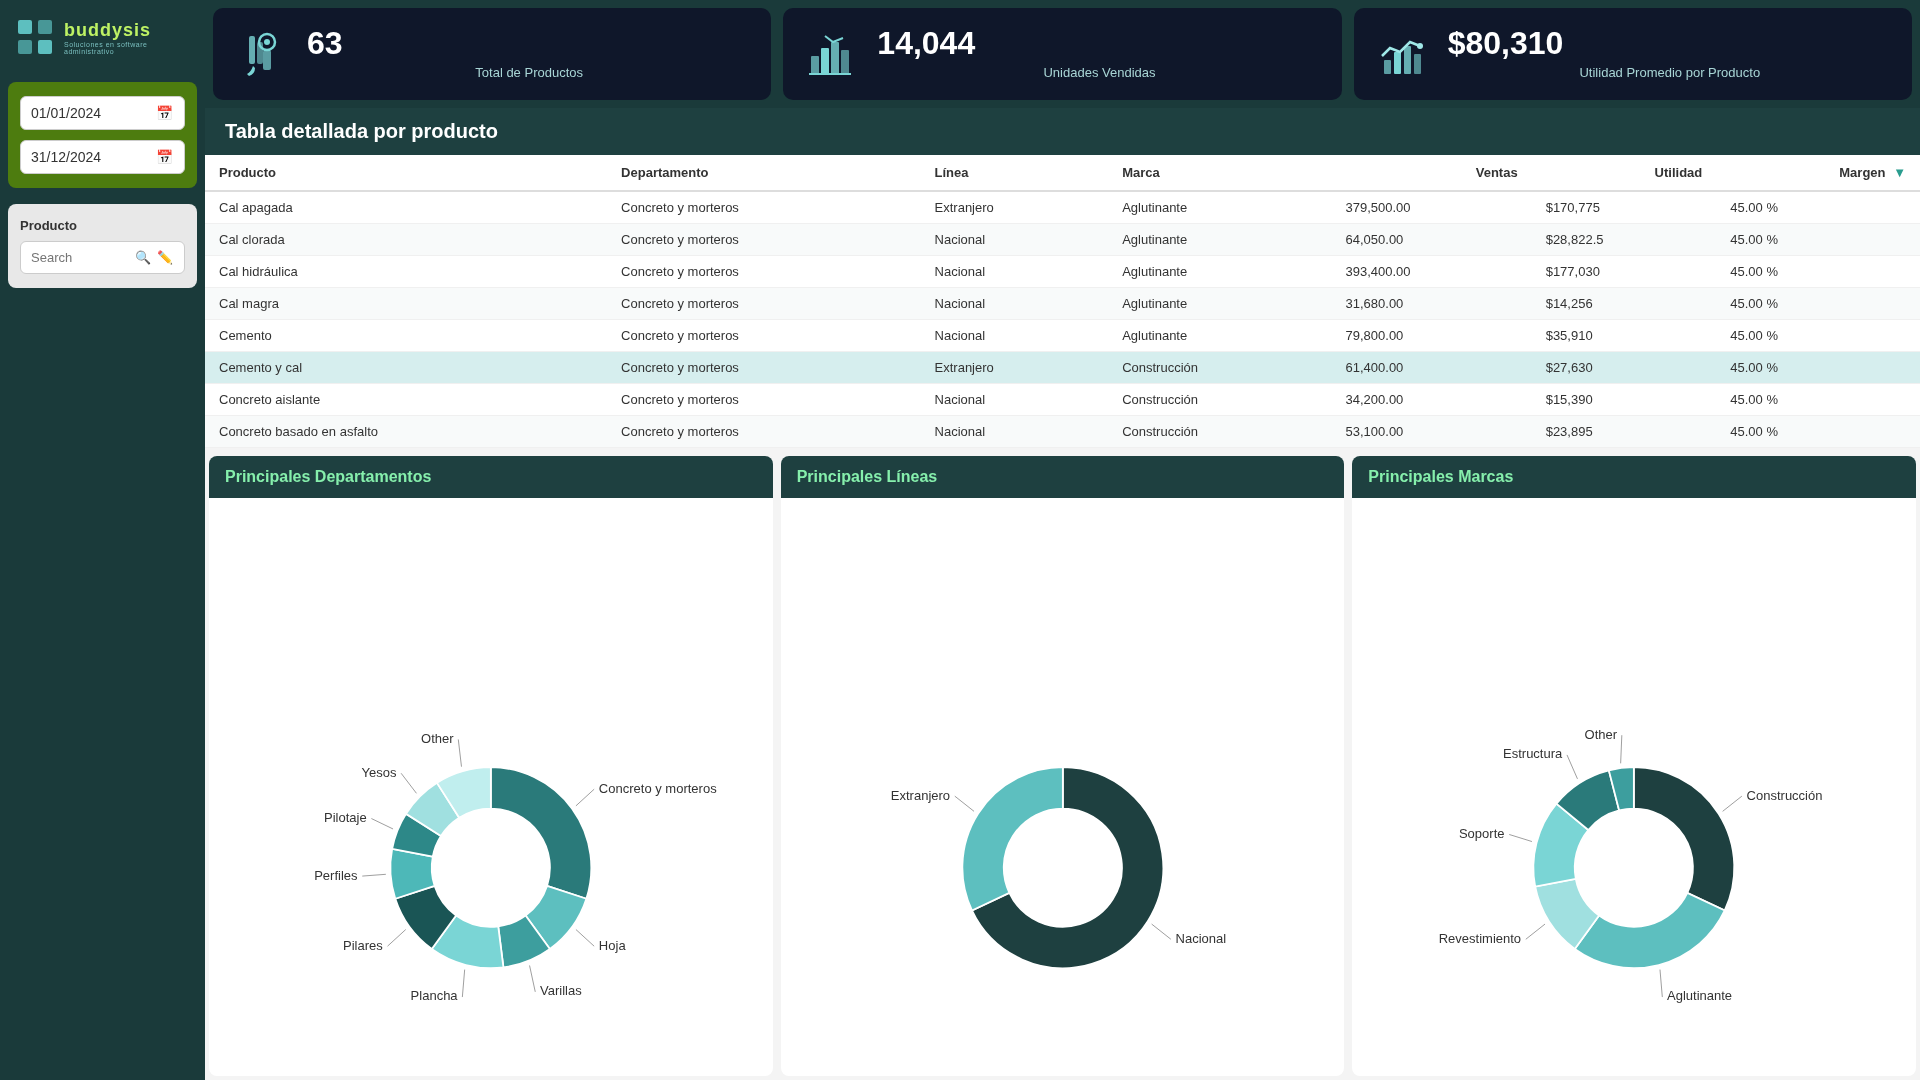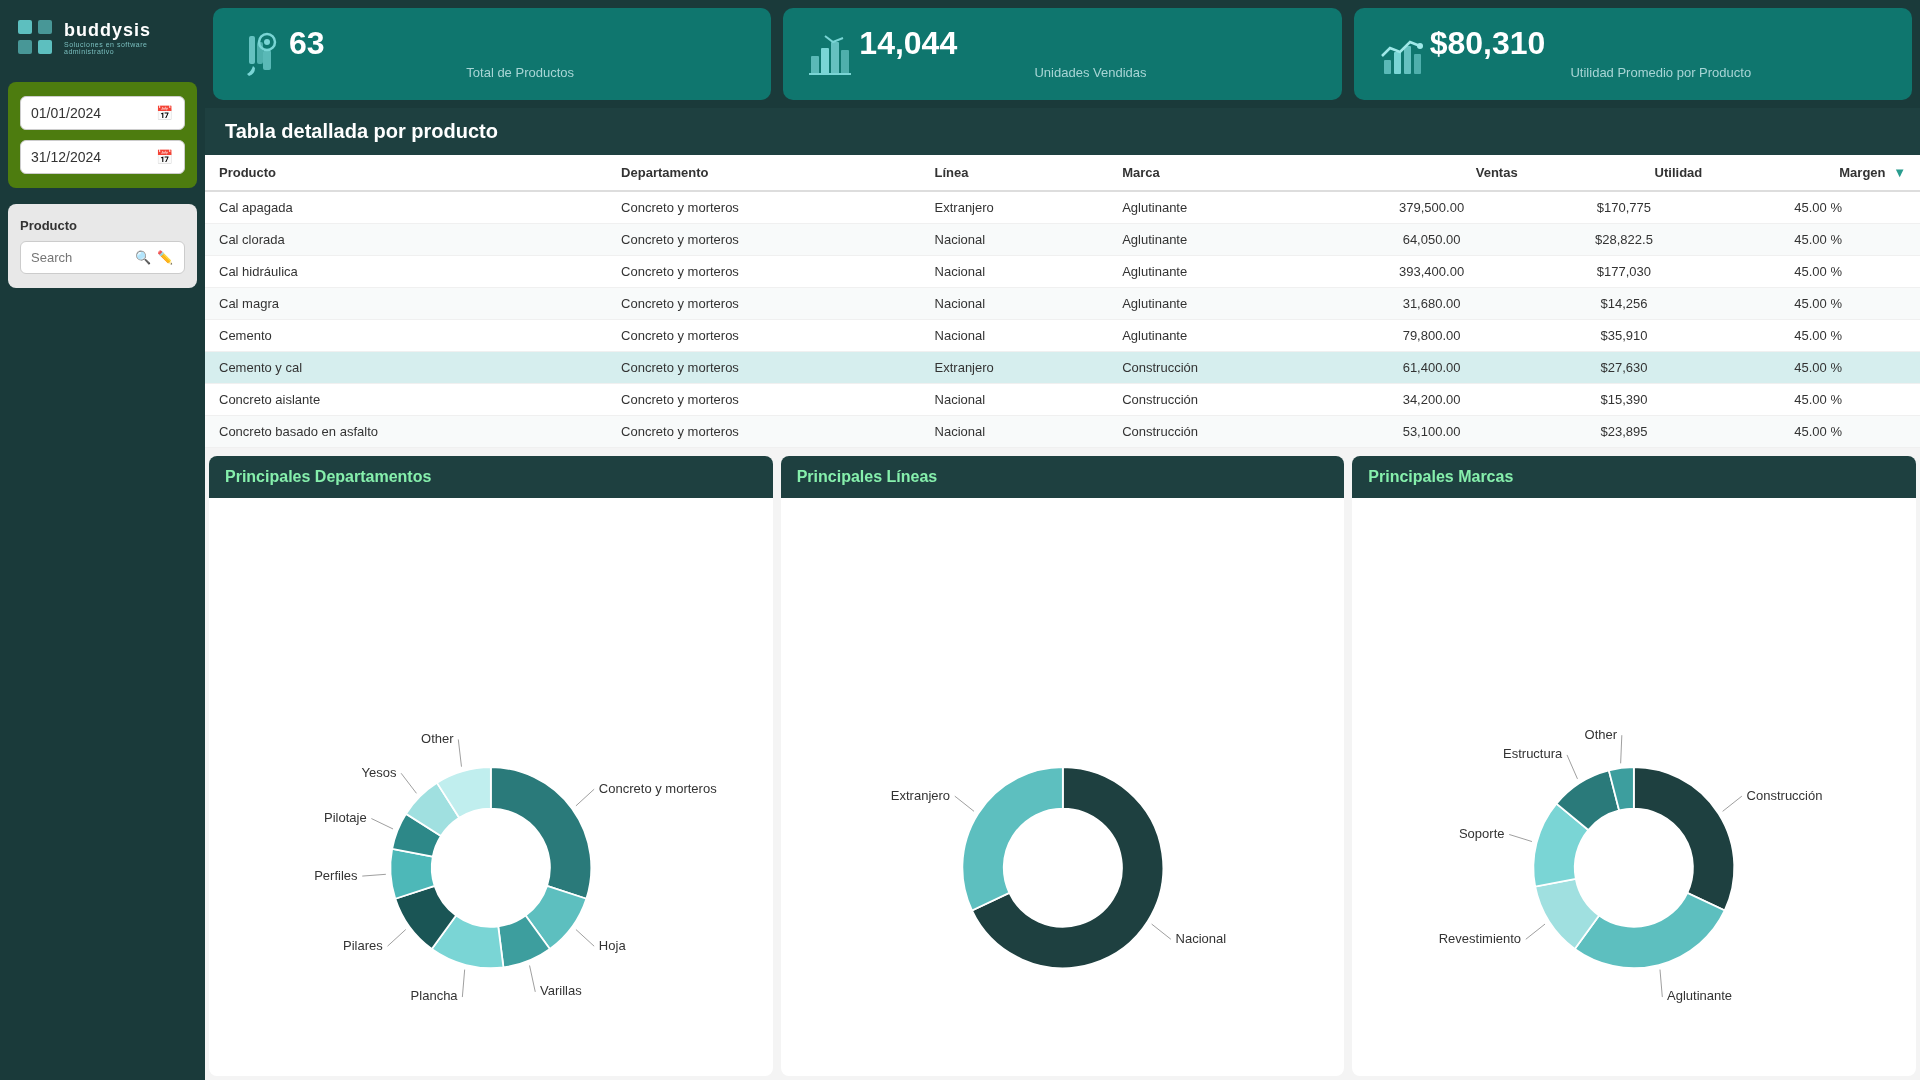--- a/index.html
+++ b/index.html
@@ -29,21 +29,21 @@
       gap: 10px;
     }
     .logo-icon {
       width: 38px;
       height: 38px;
       display: flex;
       align-items: center;
       justify-content: center;
     }
     .logo-icon svg { width: 38px; height: 38px; }
-    .logo-text { color: #ffffff; font-size: 18px; font-weight: 700; letter-spacing: 1px; }
+    .logo-text { color: #bef264; font-size: 18px; font-weight: 700; letter-spacing: 1px; }
     .logo-sub { color: #7abfbf; font-size: 7px; display: block; letter-spacing: 0.5px; }
 
     .sidebar-filters {
       background: #4d7c0f;
       margin: 8px;
       border-radius: 8px;
       padding: 14px 12px;
       flex: 0;
     }
     .date-field {
@@ -106,26 +106,27 @@
     }
 
     
     .kpi-row {
       display: flex;
       gap: 0;
       background: #1a3a3a;
     }
     .kpi-card {
       flex: 1;
-      background: #0f766e;
+      background: #0f172a;
       margin: 8px 6px;
       border-radius: 10px;
       padding: 18px 20px;
       display: flex;
       align-items: center;
+      gap: 18px;
       color: white;
     }
     .kpi-card:first-child { margin-left: 8px; }
     .kpi-card:last-child { margin-right: 8px; }
     .kpi-icon {
       width: 56px;
       height: 56px;
       display: flex;
       align-items: center;
       justify-content: center;
@@ -184,21 +185,21 @@
       background: #f8fafa;
     }
     .data-table tbody tr.highlighted {
       background: #d6eeee;
     }
     .data-table tbody td {
       padding: 8px 14px;
       color: #333;
       font-size: 13px;
     }
-    .data-table tbody td.right { text-align: center; }
+    .data-table tbody td.right { text-align: left; }
     .sort-arrow { color: #2a9d8f; margin-left: 4px; }
 
     
     .charts-row {
       display: flex;
       flex: 1;
       gap: 0;
       background: #f4f4f4;
       margin-top: 4px;
     }

